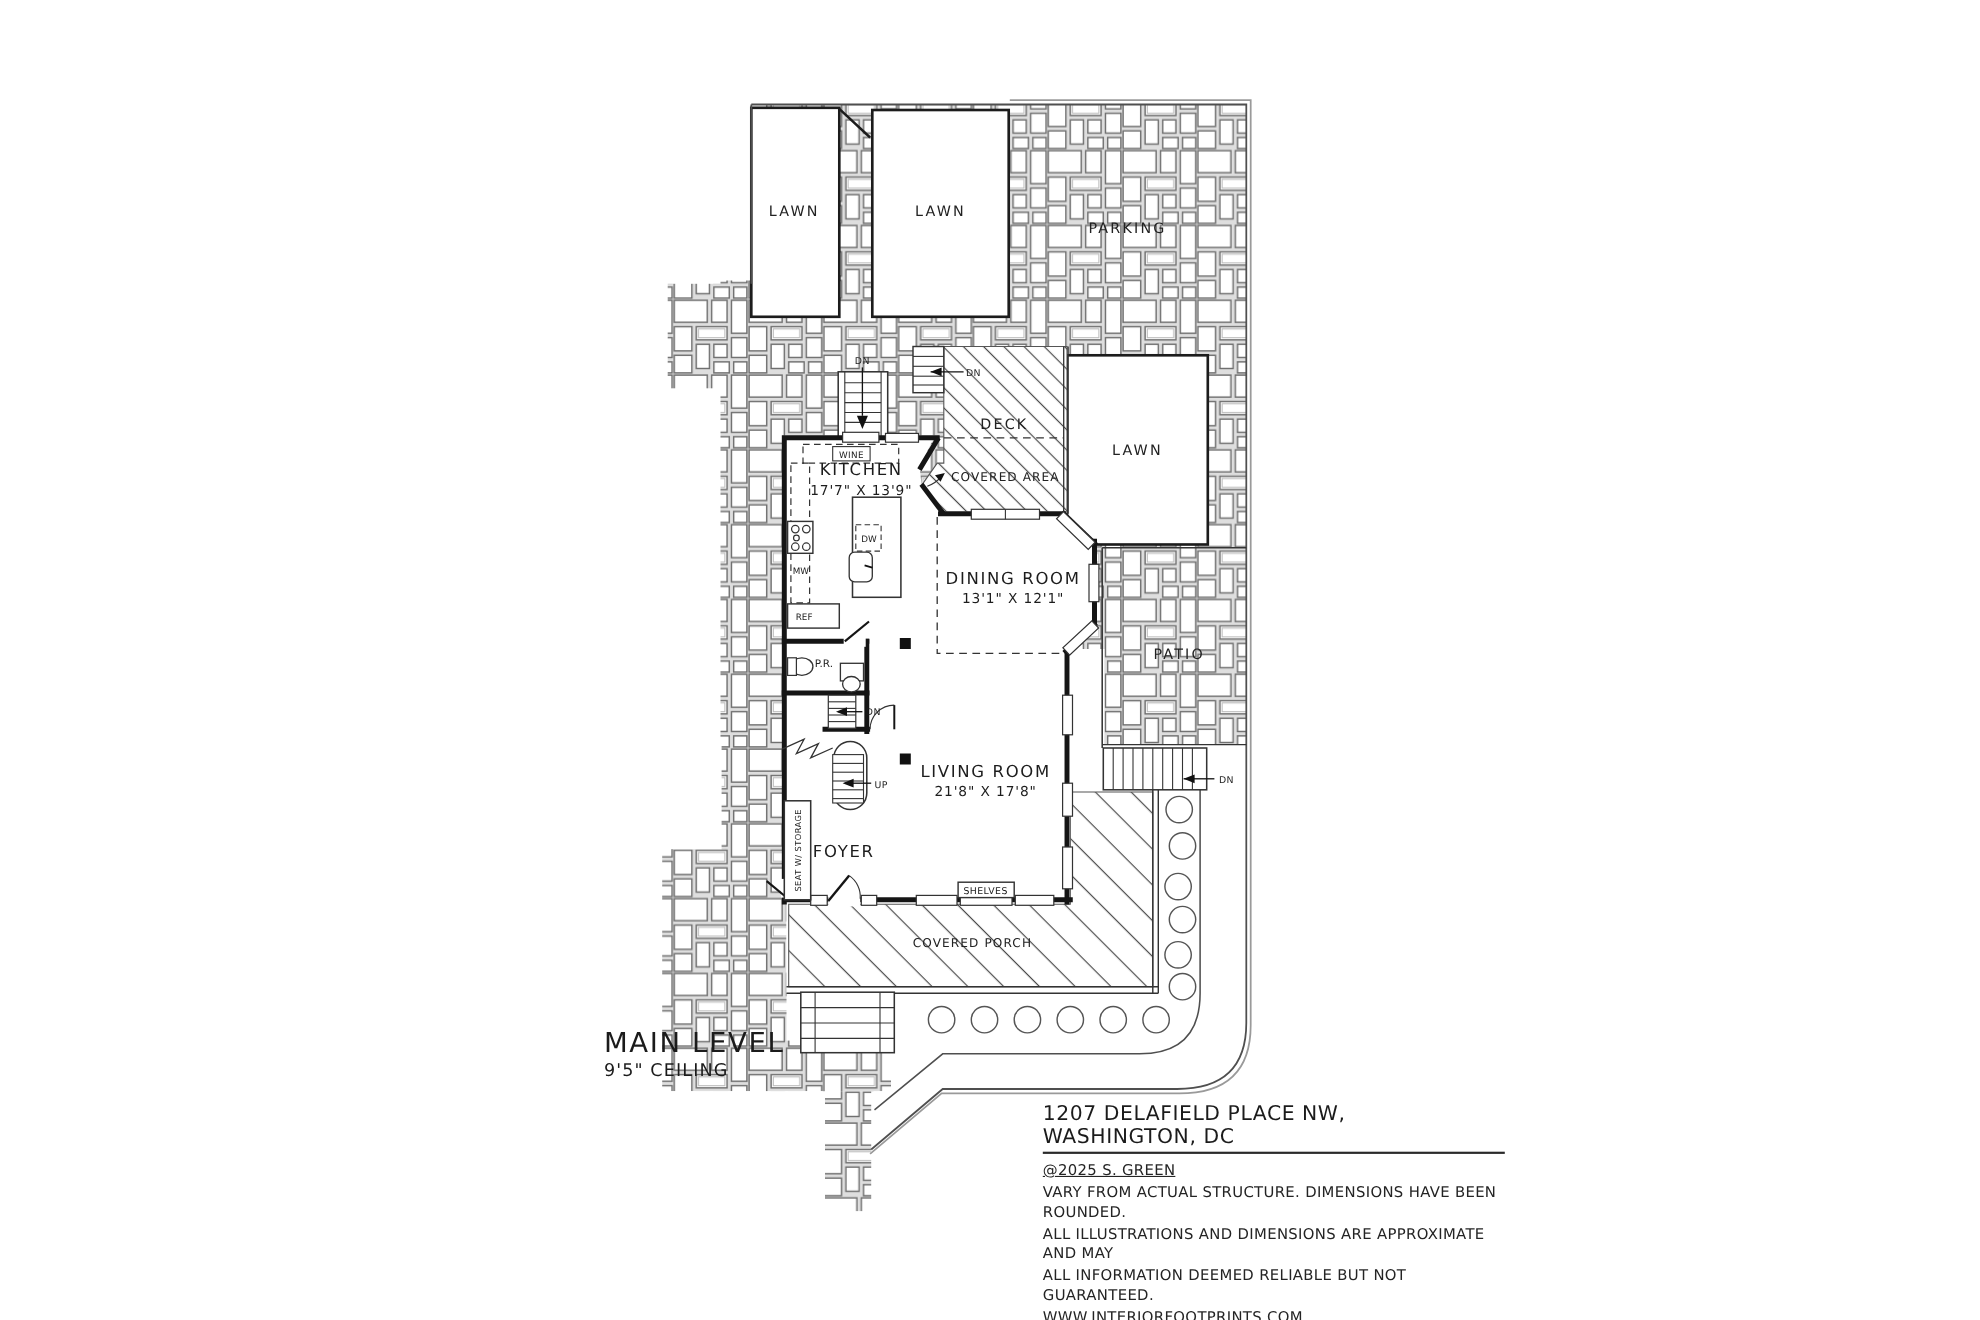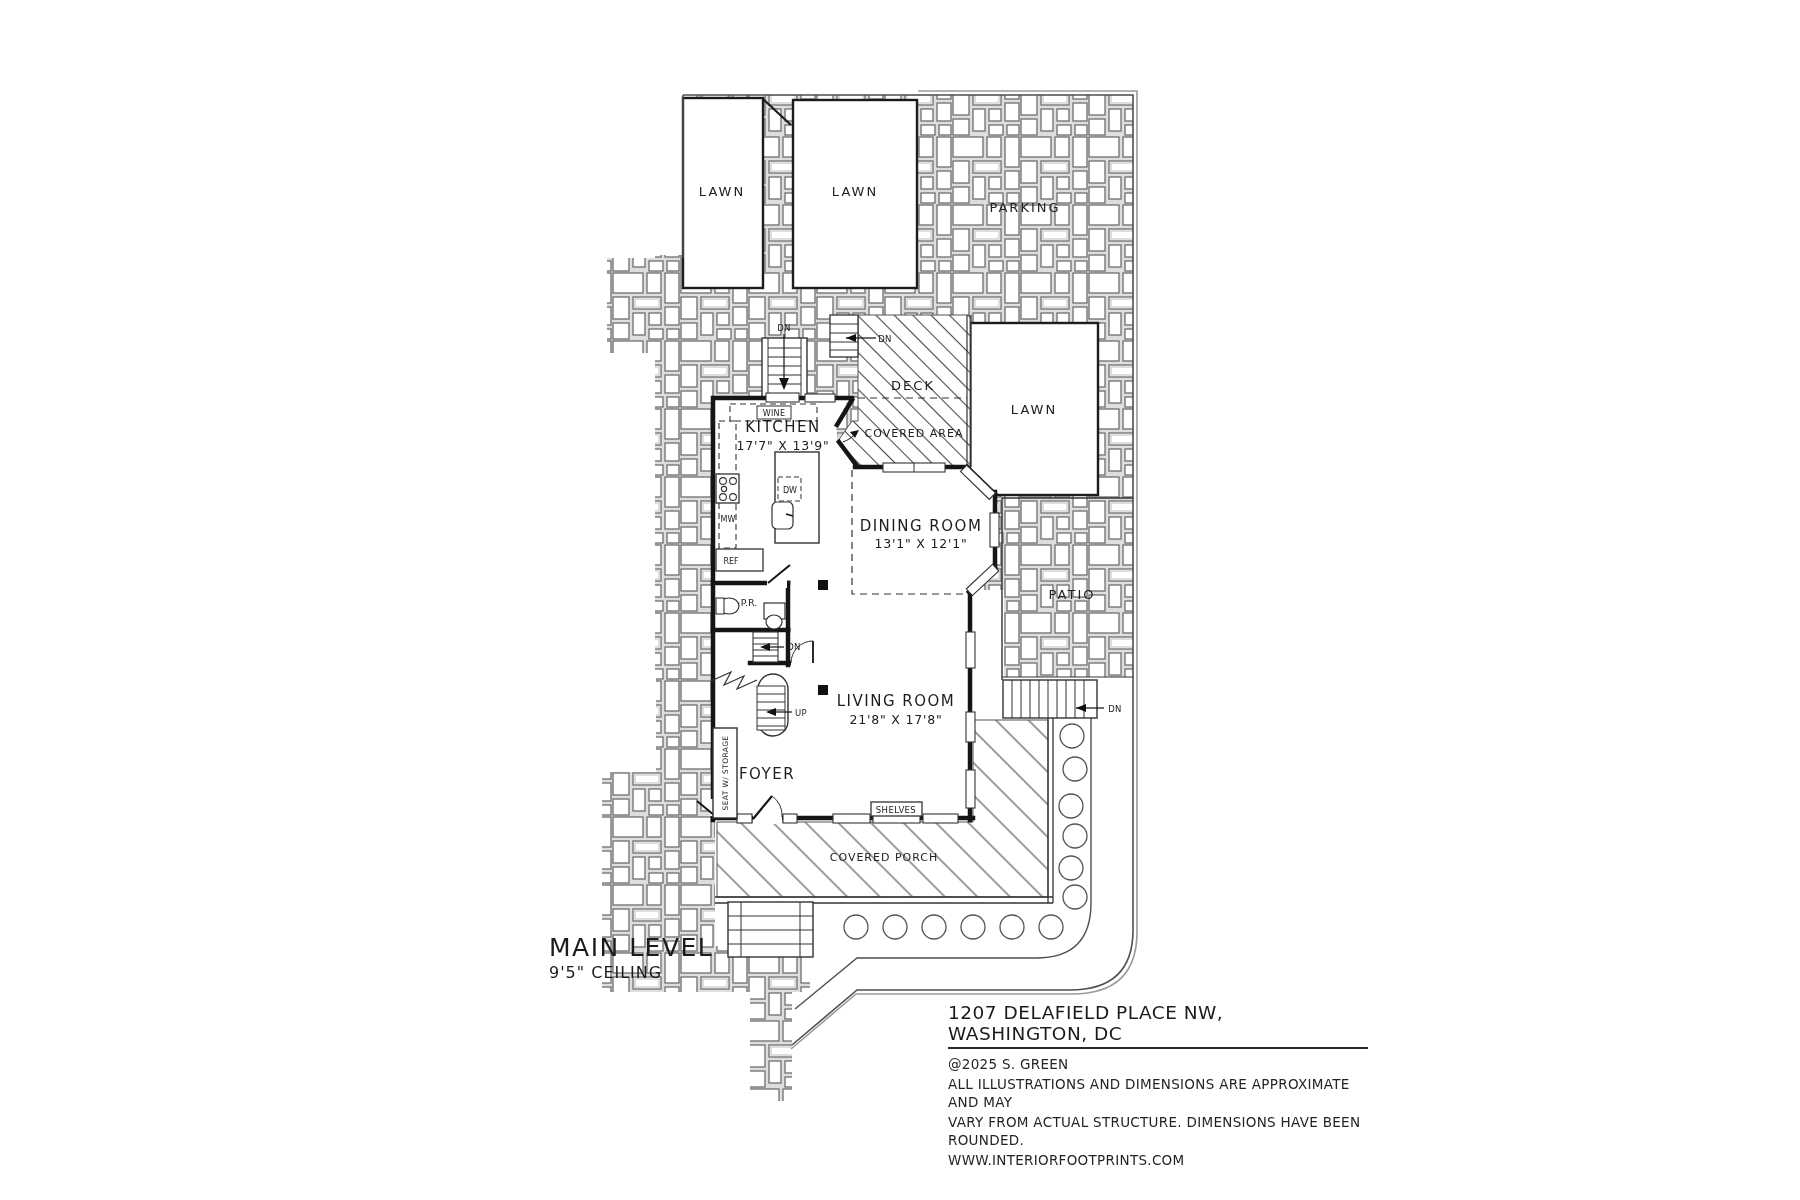--- a/index.html
+++ b/index.html
@@ -10,21 +10,21 @@
   .dim-lbl{font-size:12.5px;letter-spacing:0.8px;fill:#1d1d1d;}
   .yard-lbl{font-size:13px;letter-spacing:2px;fill:#222;}
   .small-lbl{font-size:11px;letter-spacing:1px;fill:#222;}
   .tiny-lbl{font-size:8.5px;letter-spacing:0.4px;fill:#1d1d1d;}
   .title-lbl{font-size:25px;letter-spacing:1.5px;fill:#1b1b1b;}
   .subtitle-lbl{font-size:16px;letter-spacing:1px;fill:#1b1b1b;}
   .footer{position:absolute;left:948px;top:1002px;width:420px;}
   .footer-title{font-size:18.5px;font-weight:normal;letter-spacing:0.5px;color:#1b1b1b;
     border-bottom:2.5px solid #2a2a2a;display:inline-block;min-width:356px;padding-bottom:3px;}
   .footer-line{font-size:13.5px;letter-spacing:0.3px;color:#242424;line-height:18.5px;margin-top:1px;}
-  .footer-copy{margin-top:6px;}
+  .footer-copy{margin-top:6px;text-decoration:underline;}
 </style>
 </head>
 <body>
 
 <div class="stage">
 <svg width="1800" height="1200" viewBox="0 0 1800 1200">
   <defs>
     <pattern id="stone" width="68" height="68" patternUnits="userSpaceOnUse">
       <rect width="68" height="68" fill="#dedede"></rect>
       <g fill="#ffffff" stroke="#6e6e6e" stroke-width="1.3">
@@ -330,17 +330,18 @@
   <g>
     <text x="549" y="956" class="title-lbl">MAIN LEVEL</text>
     <text x="549" y="978" class="subtitle-lbl">9'5" CEILING</text>
   </g>
 </svg>
 
   
   <div class="footer">
     <div class="footer-title">1207 DELAFIELD PLACE NW, WASHINGTON, DC</div>
     <div class="footer-line footer-copy">@2025 S. GREEN</div>
+    <div class="footer-line">VARY FROM ACTUAL STRUCTURE. DIMENSIONS HAVE BEEN ROUNDED.</div>
     <div class="footer-line">ALL ILLUSTRATIONS AND DIMENSIONS ARE APPROXIMATE AND MAY</div>
-    <div class="footer-line">VARY FROM ACTUAL STRUCTURE. DIMENSIONS HAVE BEEN ROUNDED.</div>
+    <div class="footer-line">ALL INFORMATION DEEMED RELIABLE BUT NOT GUARANTEED.</div>
     <div class="footer-line">WWW.INTERIORFOOTPRINTS.COM</div>
   </div>
 </div>
 
 </body></html>

